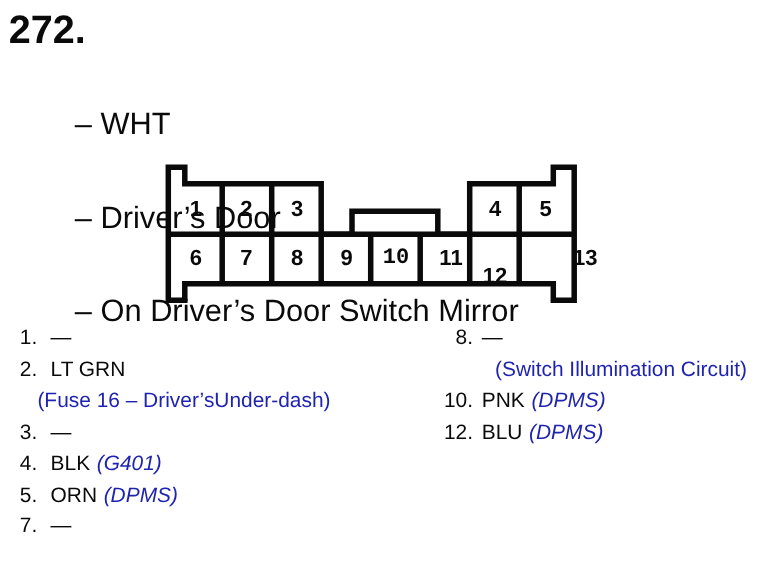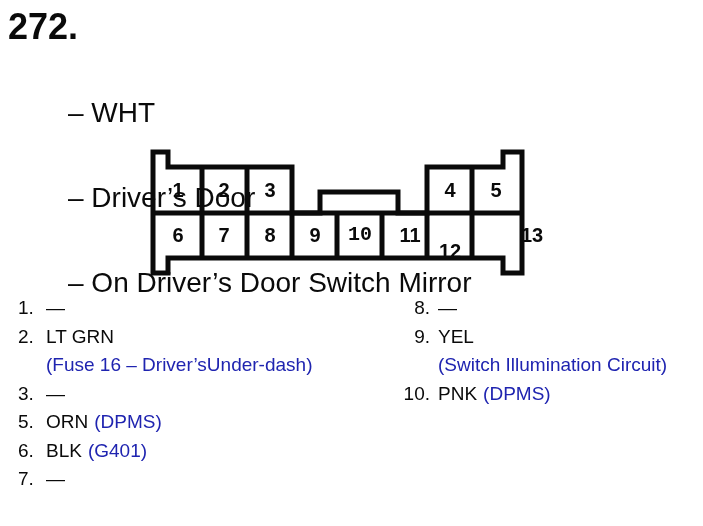--- a/index.html
+++ b/index.html
@@ -53,26 +53,26 @@
   .pin-col-left  { left: 14px;  top: 294px; }
   .pin-col-right { left: 396px; top: 294px; }
   .pin-num {
     display: inline-block;
     vertical-align: top;
   }
   .pin-col-left  .pin-num { width: 28px; padding-left: 4px; text-align: left; }
   .pin-col-right .pin-num { width: 34px; text-align: right; }
   .pin-wire { margin-left: 4px; }
   .pin-col-right .pin-wire { margin-left: 8px; }
-  .pin-note { color: var(--annotation-blue); margin-left: 6px; }
+  .pin-note { color: var(--annotation-blue); margin-left: 6px; font-style: italic; }
   .pin-note-line {
     color: var(--annotation-blue);
   }
-  .pin-col-left  .pin-note-line { margin-left: 32px; }
-  .pin-col-right .pin-note-line { margin-left: 42px; }
+  .pin-col-left  .pin-note-line { margin-left: 20px; }
+  .pin-col-right .pin-note-line { margin-left: 54px; }
 </style>
 </head>
 <body>
 
 <div class="abs header">
   <span class="num">272.</span>
 </div>
 
 <div class="abs subitems">
   <div>– WHT</div>
@@ -108,34 +108,34 @@
     <span class="pin-num">1.</span><span class="pin-wire">—</span>
   </div>
   <div class="pin-row">
     <span class="pin-num">2.</span><span class="pin-wire">LT GRN</span>
   </div>
   <div class="pin-note-line">(Fuse 16 – Driver’sUnder-dash)</div>
   <div class="pin-row">
     <span class="pin-num">3.</span><span class="pin-wire">—</span>
   </div>
   <div class="pin-row">
-    <span class="pin-num">5.</span><span class="pin-wire">ORN</span><span class="pin-note">(DPMS)</span>
+    <span class="pin-num">4.</span><span class="pin-wire">BLK</span><span class="pin-note">(G401)</span>
   </div>
   <div class="pin-row">
-    <span class="pin-num">6.</span><span class="pin-wire">BLK</span><span class="pin-note">(G401)</span>
+    <span class="pin-num">5.</span><span class="pin-wire">ORN</span><span class="pin-note">(DPMS)</span>
   </div>
   <div class="pin-row">
     <span class="pin-num">7.</span><span class="pin-wire">—</span>
   </div>
 </div>
 
 <div class="abs pin-col pin-col-right">
   <div class="pin-row">
     <span class="pin-num">8.</span><span class="pin-wire">—</span>
   </div>
-  <div class="pin-row">
-    <span class="pin-num">9.</span><span class="pin-wire">YEL</span>
-  </div>
   <div class="pin-note-line">(Switch Illumination Circuit)</div>
   <div class="pin-row">
     <span class="pin-num">10.</span><span class="pin-wire">PNK</span><span class="pin-note">(DPMS)</span>
   </div>
+  <div class="pin-row">
+    <span class="pin-num">12.</span><span class="pin-wire">BLU</span><span class="pin-note">(DPMS)</span>
+  </div>
 </div>
 
 </body></html>

